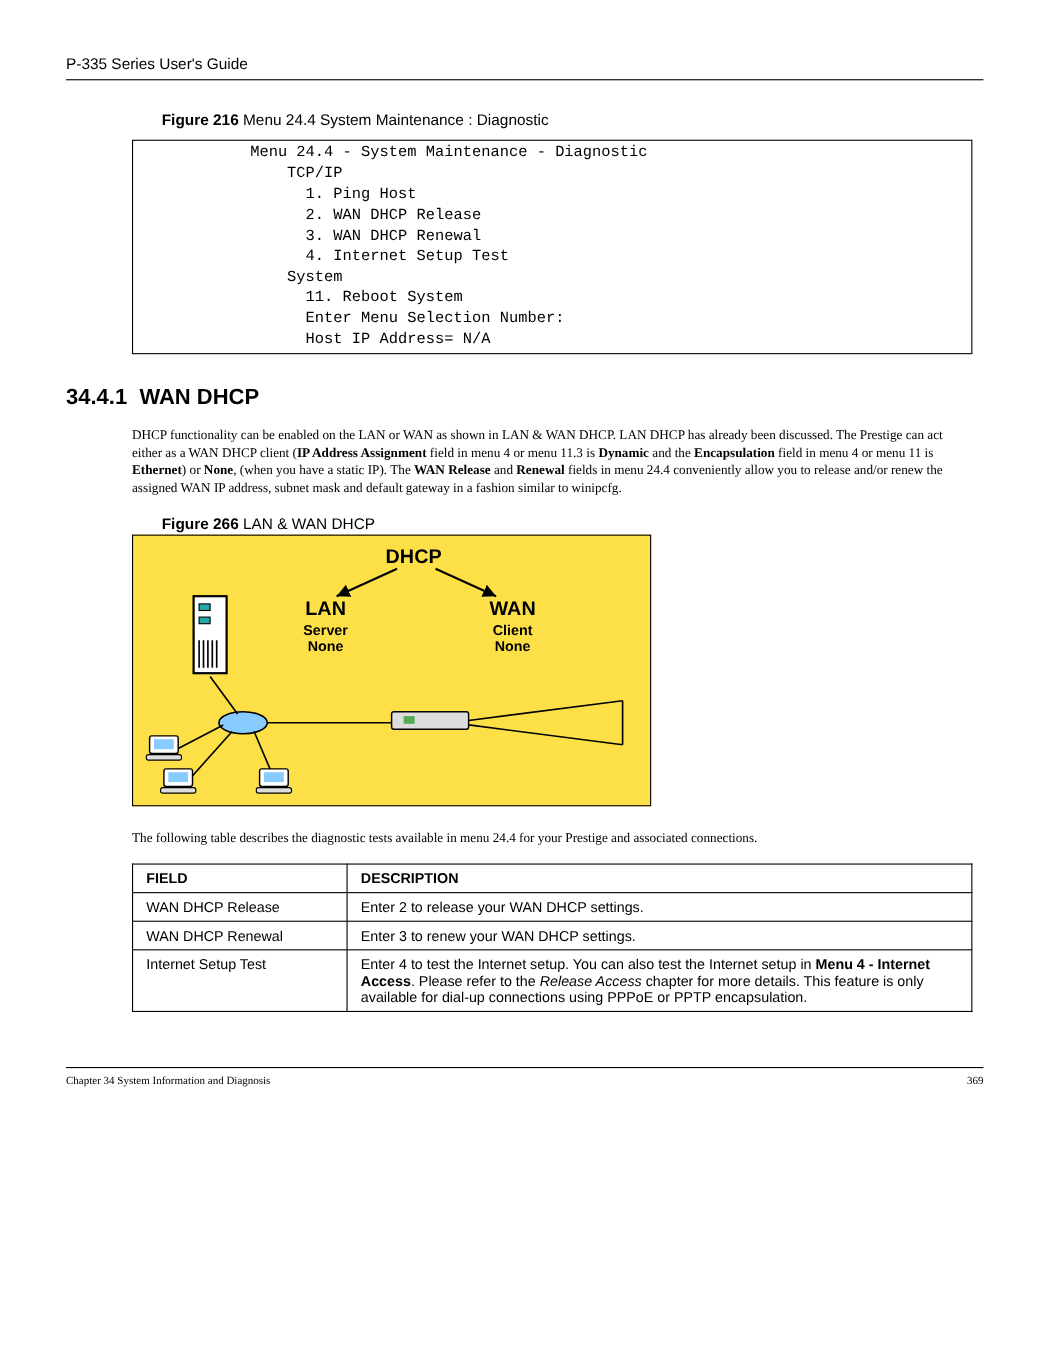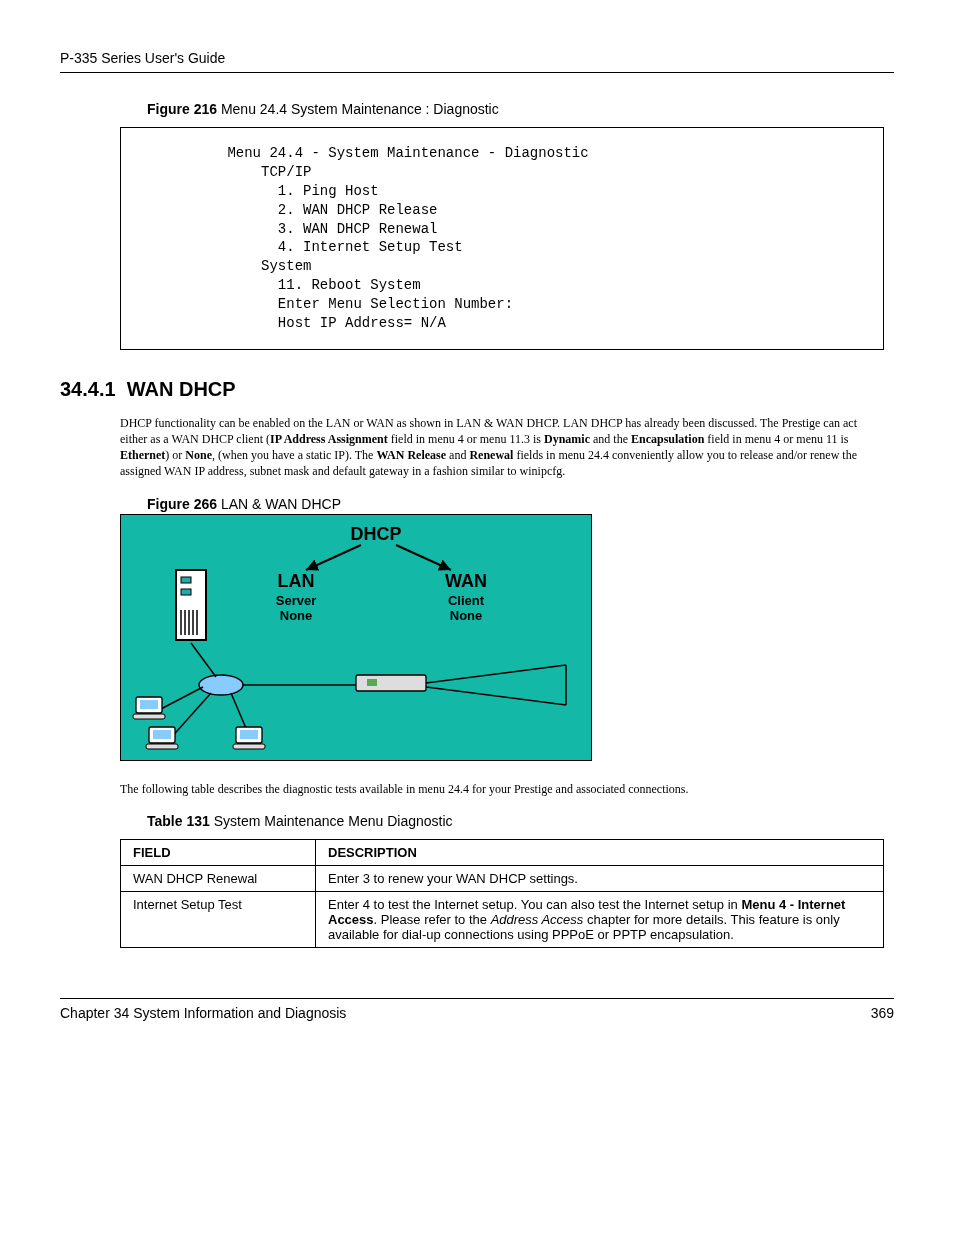--- a/index.html
+++ b/index.html
@@ -27,21 +27,21 @@
     font-size: 14px;
     margin: 0 0 10px 0;
     padding-left: 27px;
   }
   .fig-caption b { font-weight: bold; }
   .terminal {
     border: 1px solid #000;
     font-family: "Courier New", Courier, monospace;
     font-size: 14px;
     line-height: 1.35;
-    padding: 16px 14px;
+    padding: 2px 14px;
     white-space: pre;
     margin-bottom: 28px;
   }
   h3.section {
     font-family: Liberation Sans, sans-serif;
     font-size: 20px;
     font-weight: bold;
     margin: 18px 0 14px 0;
   }
   p.body {
@@ -49,21 +49,21 @@
     line-height: 1.35;
     font-size: 12px;
   }
   .indent { margin-left: 60px; margin-right: 10px;}
   .diagram {
     border: 1px solid #000;
     width: 470px;
     height: 245px;
     margin-bottom: 20px;
     position: relative;
-    background: #14b8a6;
+    background: #fde047;
   }
   .diagram svg { width:100%; height:100%; }
   .diag-label {
     font-family: Arial, Helvetica, sans-serif;
     font-weight: bold;
     font-size: 18px;
   }
   .diag-sub {
     font-family: Arial, Helvetica, sans-serif;
     font-weight: bold;
@@ -85,22 +85,22 @@
   table.desc th {
     font-variant: small-caps;
     font-weight: bold;
   }
   .col-field { width: 170px; }
   .footer {
     margin-top: 50px;
   }
   .footer hr { border:none; border-top:1px solid #000; margin:0 0 6px 0;}
   .footer-row {
-    font-family: Liberation Sans, sans-serif;
-    font-size: 14px;
+    font-family: Liberation Serif, serif;
+    font-size: 10px;
     display:flex; justify-content:space-between;
   }
 </style>
 </head>
 <body>
 
 <div class="header-right">P-335 Series User's Guide</div>
 <hr class="rule">
 
 <div class="indent">
@@ -193,38 +193,39 @@
         <rect x="235" y="160" width="70" height="16" rx="2" fill="#ddd" stroke="#000" stroke-width="1.3"></rect>
         <rect x="246" y="164" width="10" height="7" fill="#5a5"></rect>
       </g>
 
       <path d="M305 168 L445 150 M305 172 L445 190 M445 150 L445 190" fill="none" stroke="#000" stroke-width="1.5"></path>
     </svg>
   </div>
 
   <p class="body">The following table describes the diagnostic tests available in menu 24.4 for your Prestige and associated connections.</p>
 
-  <p class="fig-caption">
-    <b>Table 131</b><span>   System Maintenance Menu Diagnostic</span>
-  </p>
 
   <table class="desc">
     <tbody>
         <tr>
       <th class="col-field">FIELD</th>
       <th>DESCRIPTION</th>
     </tr>
     <tr>
+      <td>WAN DHCP Release</td>
+      <td>Enter 2 to release your WAN DHCP settings.</td>
+    </tr>
+    <tr>
       <td>WAN DHCP Renewal</td>
       <td>Enter 3 to renew your WAN DHCP settings.</td>
     </tr>
     <tr>
       <td>Internet Setup Test</td>
       <td>
-        <span>Enter 4 to test the Internet setup. You can also test the Internet setup in </span><b>Menu 4 - Internet Access</b><span>. Please refer to the </span><i>Address Access</i><span> chapter for more details. This feature is only available for dial-up connections using PPPoE or PPTP encapsulation.</span>
+        <span>Enter 4 to test the Internet setup. You can also test the Internet setup in </span><b>Menu 4 - Internet Access</b><span>. Please refer to the </span><i>Release Access</i><span> chapter for more details. This feature is only available for dial-up connections using PPPoE or PPTP encapsulation.</span>
       </td>
     </tr>
   </tbody>
     </table>
 </div>
 
 <div class="footer">
   <hr>
   <div class="footer-row">
     <span>Chapter 34 System Information and Diagnosis</span>

